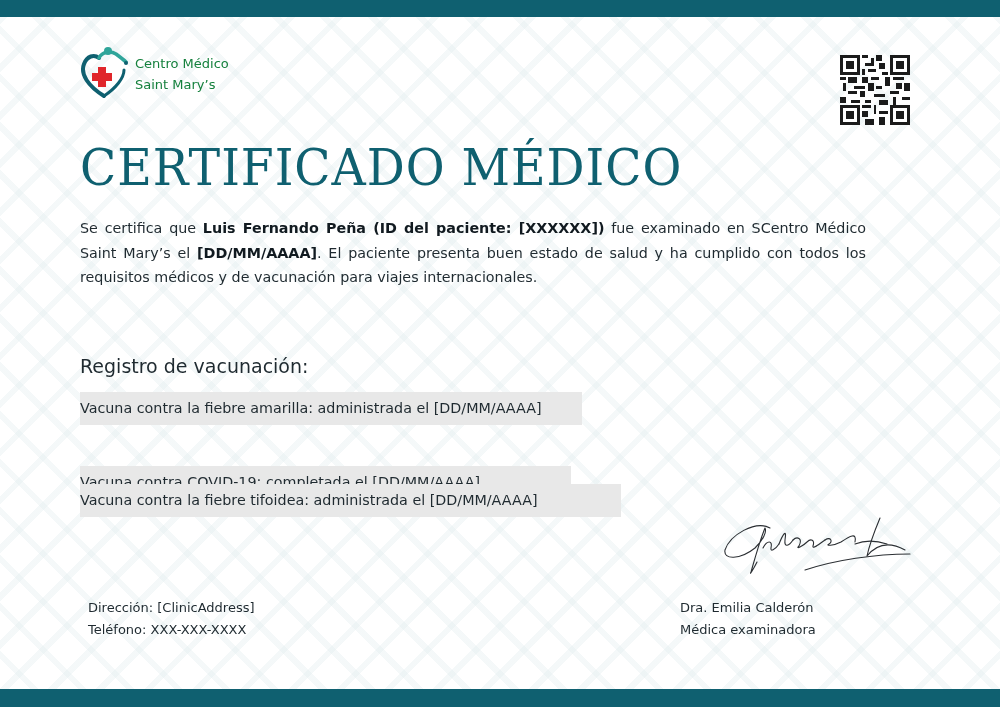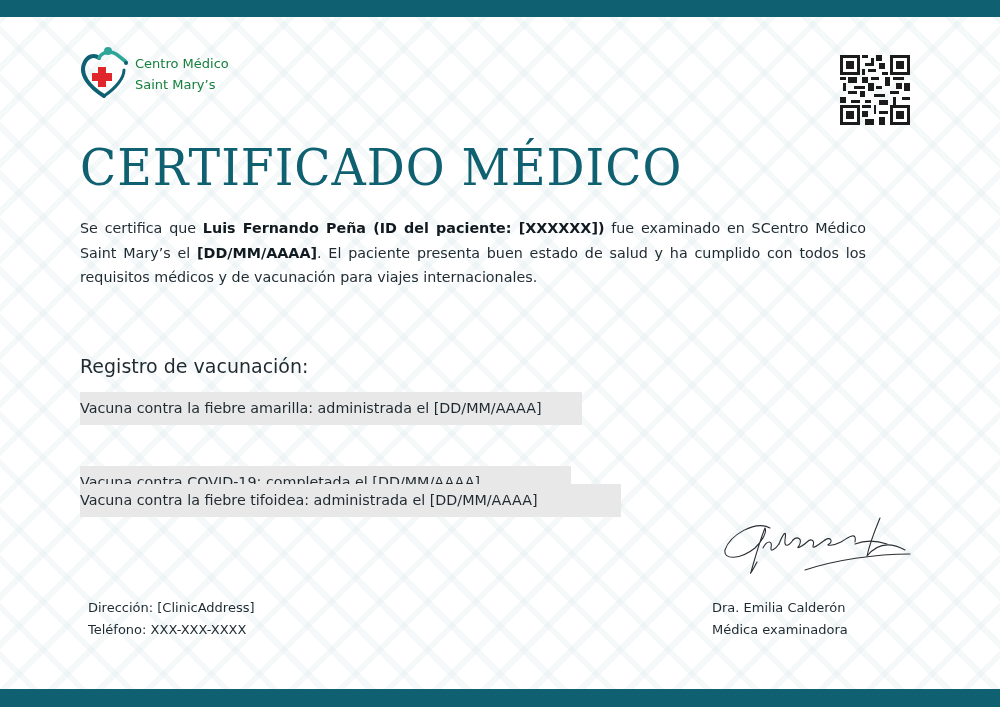--- a/index.html
+++ b/index.html
@@ -37,21 +37,21 @@
          font-size:14.3px; line-height:33px; box-sizing:border-box; color:#1f2a30; white-space:nowrap; }
   .vax.v1 { top:392px; width:502px; }
   .vax.v2 { top:438px; width:491px;margin-top:28px; }
   .vax.v3 { top:484px; width:541px; }
 
   .signature { position:absolute; left:715px; top:510px; width:200px; height:75px; }
 
   .foot { position:absolute; top:597px; font-size:13px; line-height:22px; color:#1f2a30; white-space:nowrap; }
   .foot.c1 { left:80px;margin-left:8px; }
   .foot.c2 { left:434px; }
-  .foot.c3 { left:712px; }
+  .foot.c3 { left:680px; }
 </style>
 </head>
 <body>
 
 <div class="bar top"></div>
 
 <svg class="logo" viewBox="0 0 48 52">
   <path d="M24 50 C8 40 0 28 4 18 C7 10 14 8 19 12" fill="none" stroke="#0f6070" stroke-width="4" stroke-linecap="round"></path>
   <path d="M24 50 C36 42 44 32 44 24" fill="none" stroke="#0f6070" stroke-width="3" stroke-linecap="round"></path>
   <path d="M19 12 C22 6 30 4 36 8 C40 11 44 14 46 16" fill="none" stroke="#2fa59a" stroke-width="3.5" stroke-linecap="round"></path>

